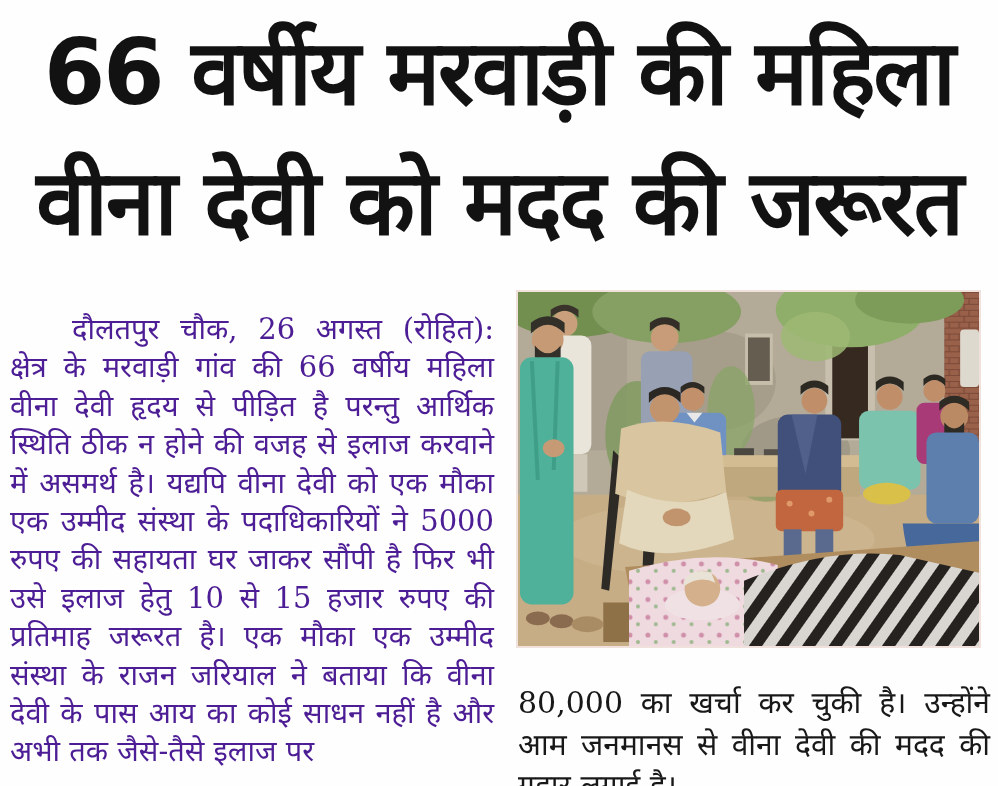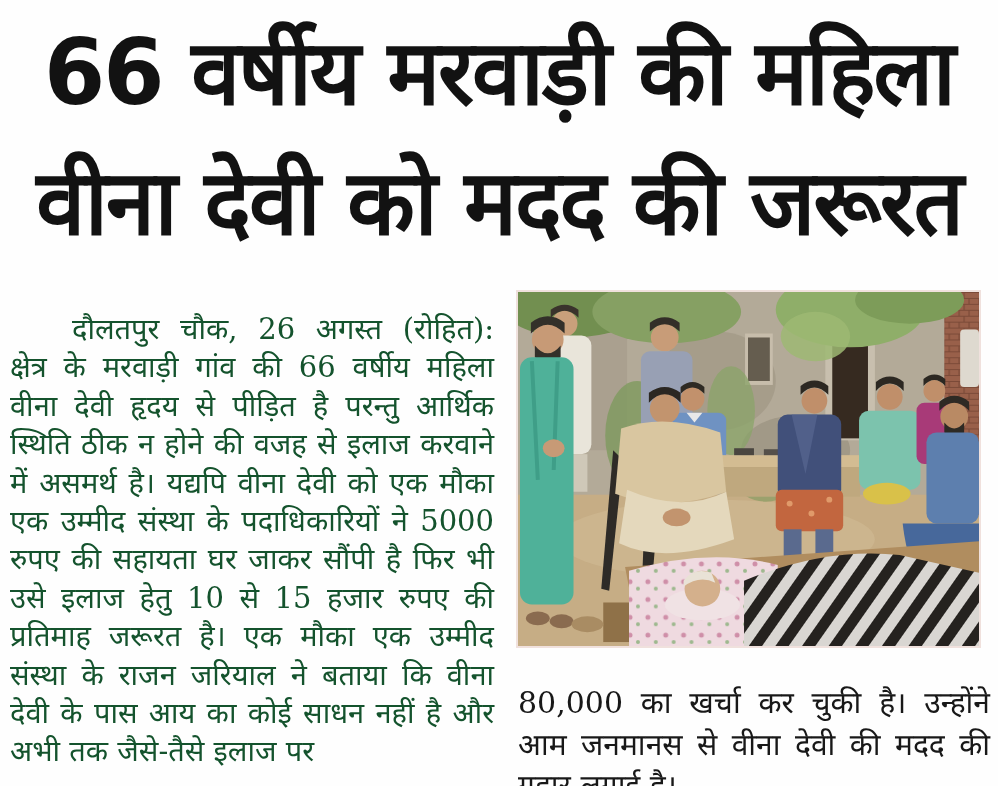--- a/index.html
+++ b/index.html
@@ -30,21 +30,21 @@
     transform-origin:top center;
   }
   
   .left-column{
     position:absolute;
     left:10px;top:281px;width:484px;
     font-size:29px;
     line-height:38.4px;
     text-align:justify;
     text-indent:62px;
-    color:#14532d;
+    color:#4c1d95;
     font-family:"DejaVu Serif", serif;
   }
   .caption{
     position:absolute;
     left:518px;top:652px;width:472px;
     font-size:30px;
     line-height:41.5px;
     text-align:justify;
     color:#181818;
     font-family:"DejaVu Serif", serif;

